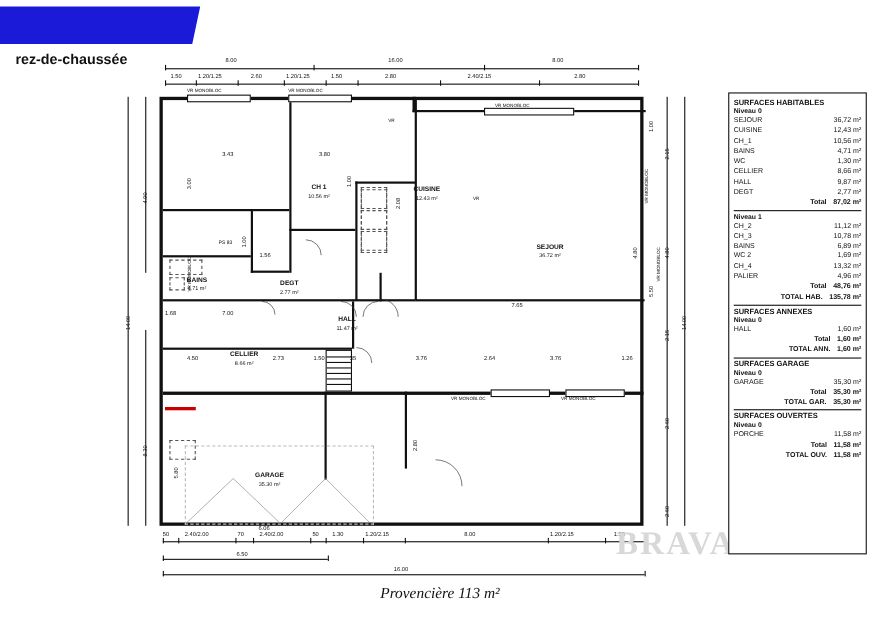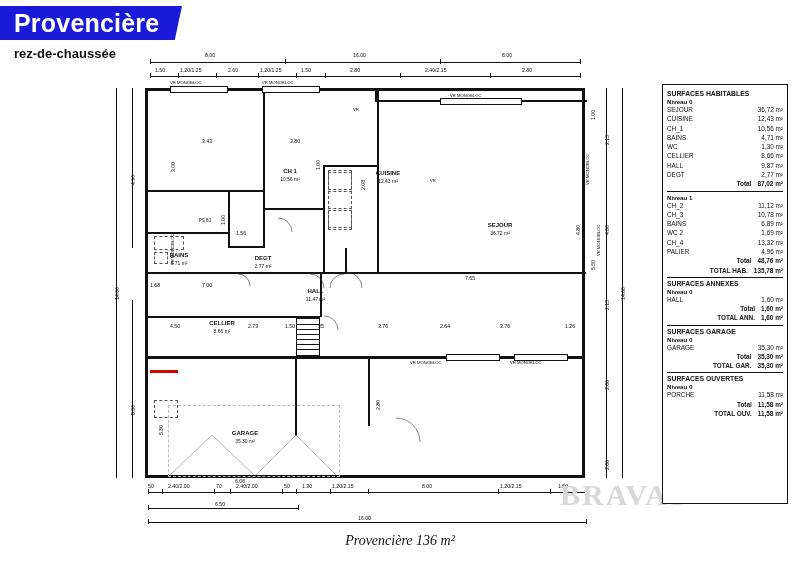--- a/index.html
+++ b/index.html
@@ -98,21 +98,20 @@
   .dashed{position:absolute;border:1px dashed #999;}
   .stair{position:absolute;border:1px solid #111;}
   .stair i{position:absolute;left:0;right:0;height:1px;background:#111;}
 </style>
 </head>
 <body>
 
 <div class="page">
 
   <div class="banner"></div>
-  <div class="banner-title">Provencière</div>
   <div class="subtitle">rez-de-chaussée</div>
 
   <div class="plan">
 
     <div class="dimline" style="left:40px;top:2px;width:430px;"></div>
     <div class="tick" style="left:40px;top:-1px;"></div>
     <div class="tick" style="left:175px;top:-1px;"></div>
     <div class="tick" style="left:330px;top:-1px;"></div>
     <div class="tick" style="left:470px;top:-1px;"></div>
     <div class="dimtxt" style="left:95px;top:-8px;">8.00</div>
@@ -442,14 +441,14 @@
     <div class="tot bold">
         <span>Total</span>
         <span>11,58 m²</span>
       </div>
     <div class="tot bold">
         <span>TOTAL OUV.</span>
         <span>11,58 m²</span>
       </div>
   </div>
 
-  <div class="caption">Provencière 136 m²</div>
+  <div class="caption">Provencière 113 m²</div>
 </div>
 
 </body></html>

